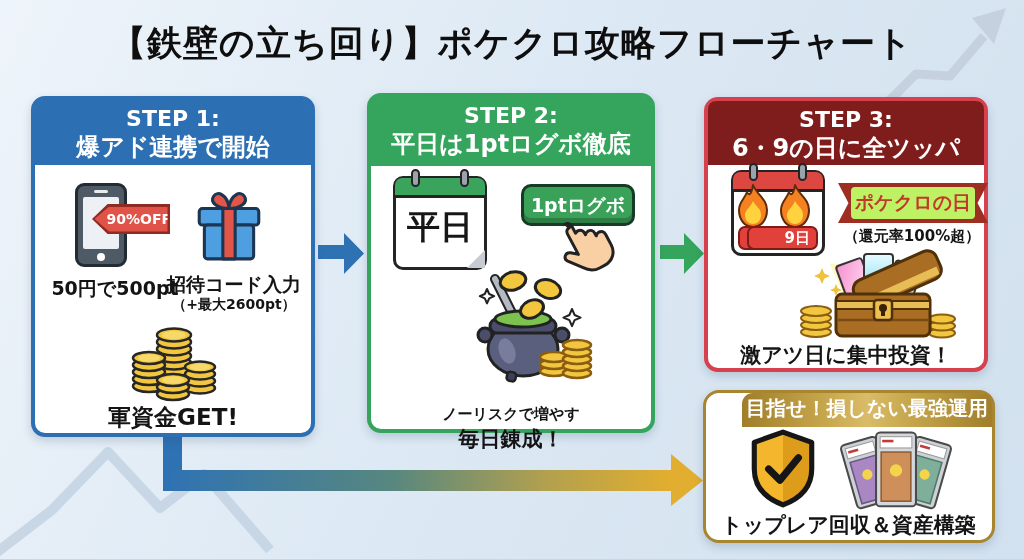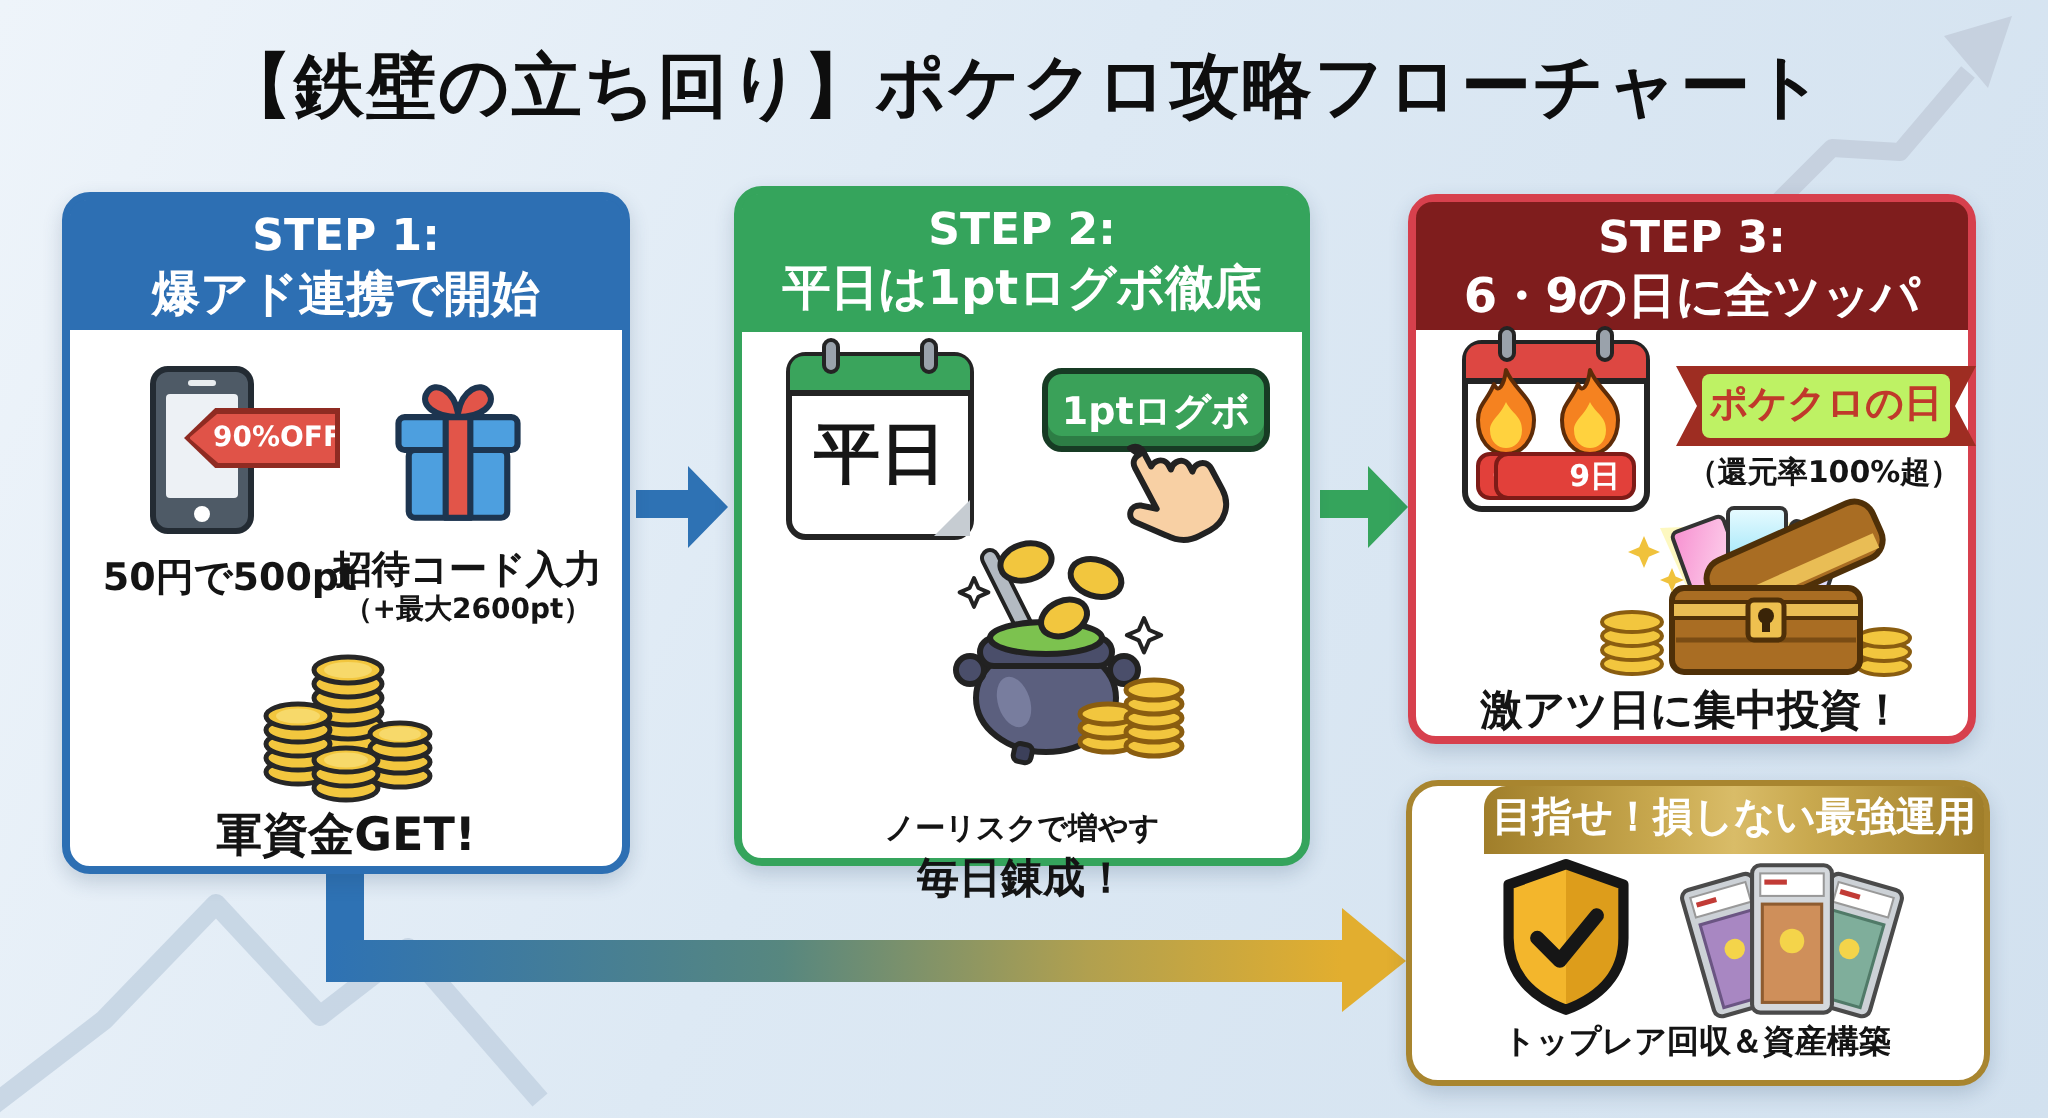--- a/index.html
+++ b/index.html
@@ -326,16 +326,16 @@
         <rect x="79" y="19" width="10" height="2.5" fill="#c23b36"></rect>
         <rect x="78" y="30" width="26" height="42" fill="#7fae9b" stroke="#507a68" stroke-width="1.5"></rect>
         <circle cx="91" cy="46" r="5" fill="#f4d44a"></circle>
       </g>
       <rect x="43" y="5" width="39" height="72" rx="4" fill="#d4d8dc" stroke="#4a4a4a" stroke-width="2"></rect>
       <rect x="47" y="9" width="31" height="11" fill="#ffffff" stroke="#999" stroke-width="1"></rect>
       <rect x="49" y="12" width="11" height="2.5" fill="#c23b36"></rect>
       <rect x="48" y="24" width="29" height="48" fill="#cf8f5a" stroke="#8e5c30" stroke-width="1.5"></rect>
       <circle cx="62.5" cy="42" r="6" fill="#f4d44a"></circle>
     </svg>
-    <div class="lbl" style="left:0; top:118px; width:285px; font-size:16px; font-weight:900;">トップレア回収＆資産構築</div>
+    <div class="lbl" style="left:0; top:118px; width:285px; font-size:21px; font-weight:900;">トップレア回収＆資産構築</div>
   </div>
 
 </div>
 
 </body></html>

